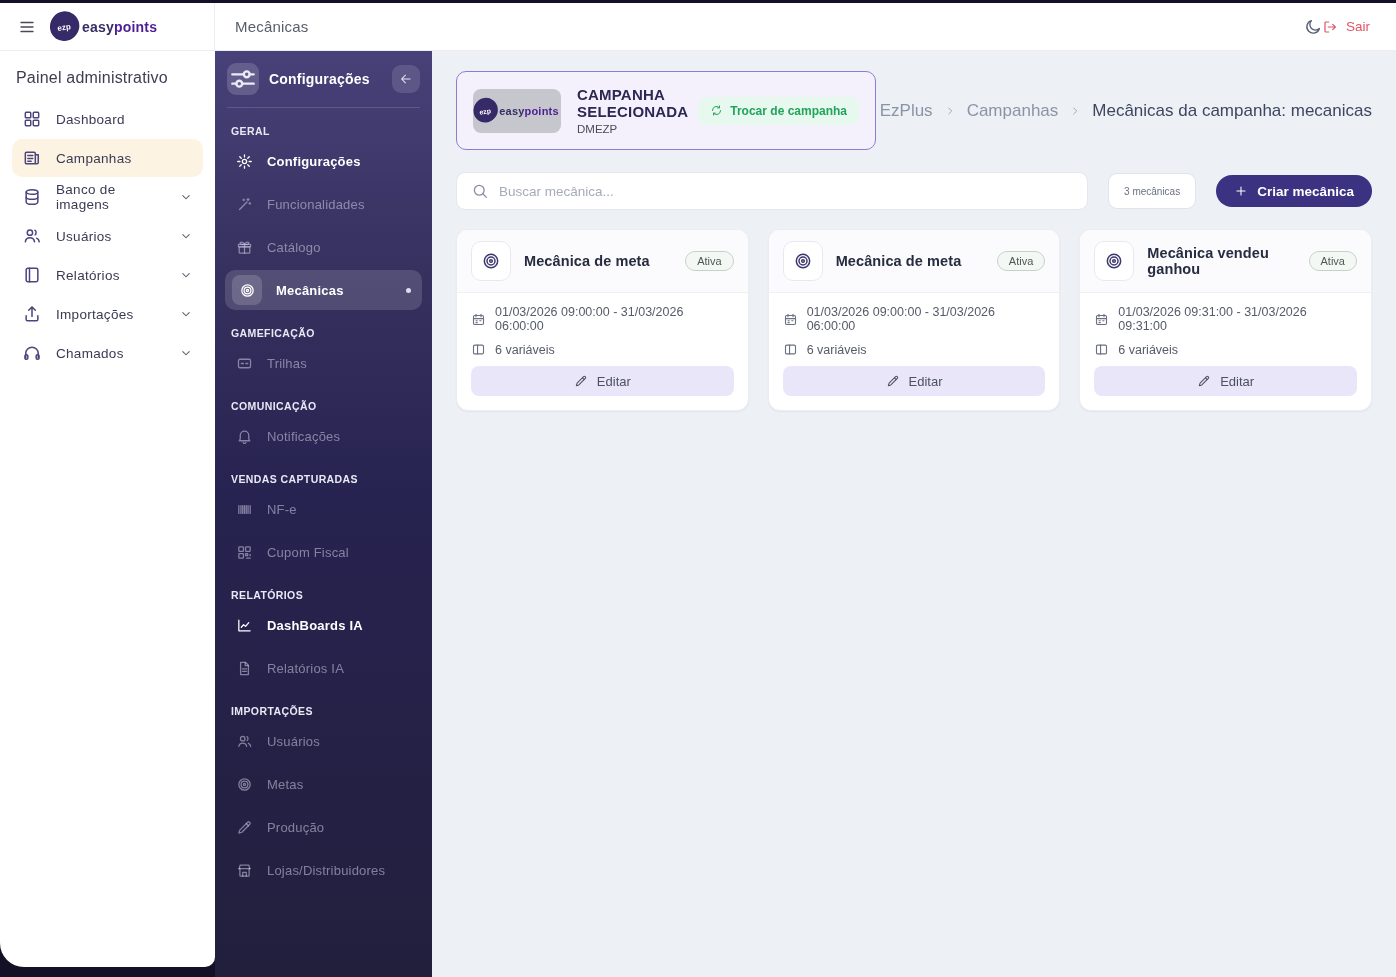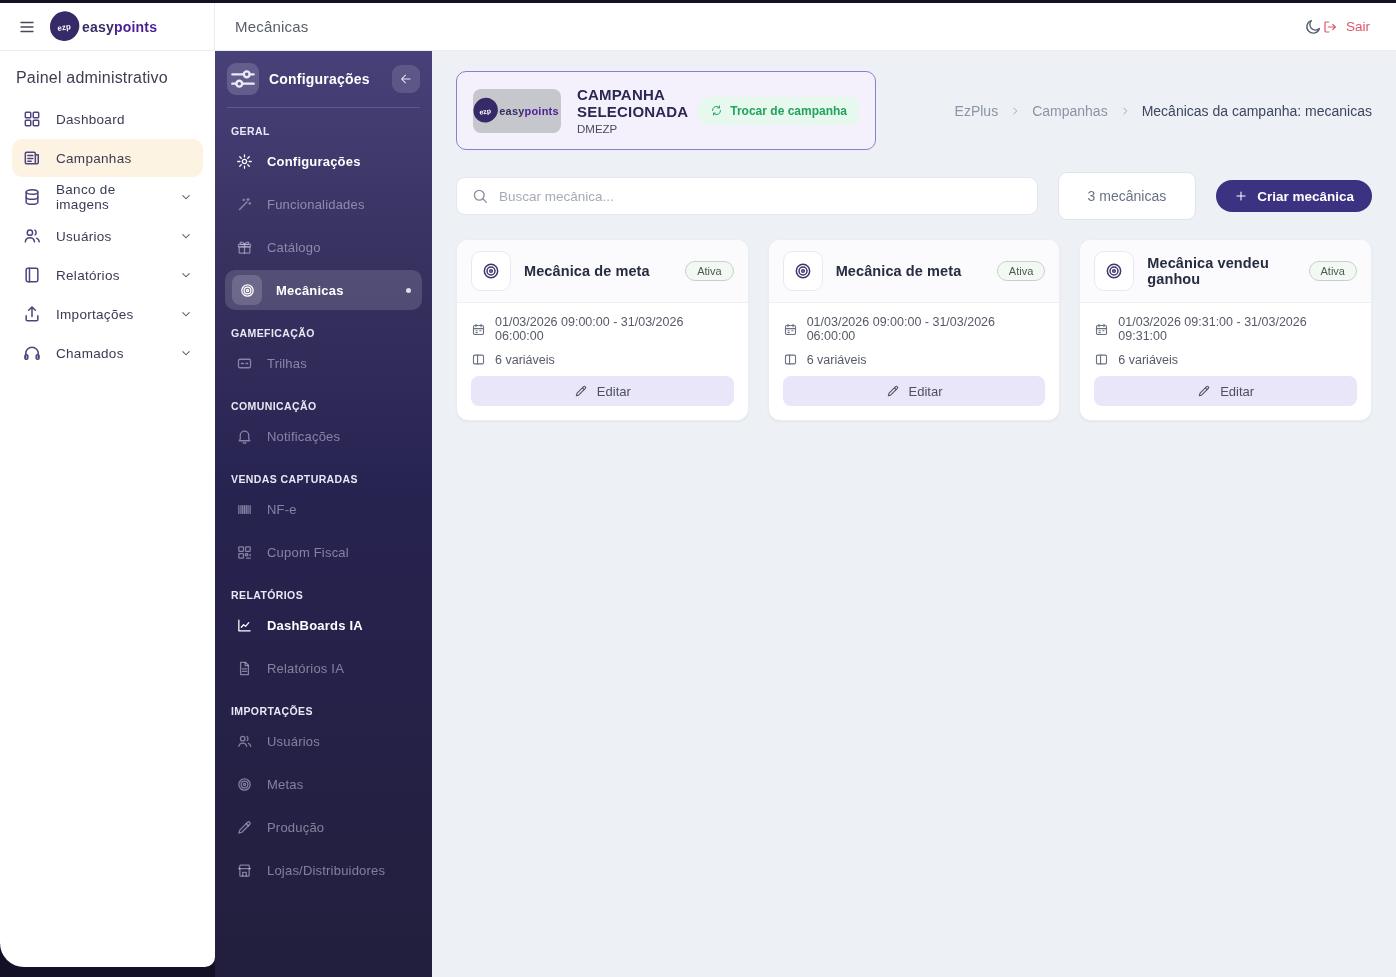--- a/index.html
+++ b/index.html
@@ -83,35 +83,35 @@
   .banner-logo .brand-mark { width:20px; height:20px; font-size:7px; box-shadow:0 0 0 1.5px #362a68, 1px -1px 0 2px #362a68; }
   .banner-logo .brand-word { font-size:11px; }
   .banner-texts { flex:1; min-width:0; }
   .banner-title { font-size:15px; font-weight:800; color:#2c2852; letter-spacing:.2px; }
   .banner-subtitle { font-size:11.5px; color:#4b4b58; margin-top:3px; }
   .change-campaign-btn { flex:none; display:flex; align-items:center; gap:7px; background:#e7f8ee; color:#21a45c;
     font-size:12px; font-weight:700; padding:7px 12px; border-radius:8px; border:none; cursor:pointer;
     font-family:inherit; }
   .change-campaign-btn .icon svg { width:13px; height:13px; }
 
-  .breadcrumb { display:flex; align-items:center; gap:11px; font-size:14px; color:#8b93a7; }
+  .breadcrumb { display:flex; align-items:center; gap:11px; font-size:17px; color:#8b93a7; }
   .crumb { cursor:pointer; }
   .crumb.current { color:#3e4660; cursor:default; }
   .crumb-sep { color:#9aa1b2; display:inline-flex; }
   .crumb-sep svg { width:12px; height:12px; }
 
   .toolbar-row { margin-top:22px; display:flex; align-items:center; gap:20px; }
   .search-box { flex:1; min-width:0; height:38px; background:#fff; border:1px solid #e3e7ee; border-radius:9px;
     display:flex; align-items:center; gap:10px; padding:0 14px; }
   .search-box .icon { color:#8a90a0; }
   .search-box input { border:none; outline:none; flex:1; font-size:13.5px; color:#3d4252; background:transparent;
     font-family:inherit; }
   .search-box input::placeholder { color:#a6abb9; }
-  .count-badge { flex:none; height:48px; display:flex; align-items:center; background:#fff; border:1px solid #dfe3ea;
-    border-radius:9px; padding:0 29px; font-size:14px; color:#6a7183; }
+  .count-badge { flex:none; height:36px; display:flex; align-items:center; background:#fff; border:1px solid #dfe3ea;
+    border-radius:9px; padding:0 15px; font-size:10px; color:#6a7183; }
   .create-btn { flex:none; height:32px; display:flex; align-items:center; gap:9px; background:#3b3382; color:#fff;
     border:none; border-radius:16px; padding:0 18px; font-size:13.5px; font-weight:600; cursor:pointer;
     font-family:inherit; }
   .create-btn .icon svg { width:14px; height:14px; }
 
   .cards-row { margin-top:19px; display:grid; grid-template-columns:repeat(3, 1fr); gap:19px; }
   .mech-card { background:#fff; border:1px solid #ebedf2; border-radius:12px; overflow:hidden;
     box-shadow:0 1px 2px rgba(25,25,60,.05); }
   .mech-card-header { display:flex; align-items:center; gap:13px; padding:11px 14px; background:#fbfbfd;
     border-bottom:1px solid #eef0f4; }

